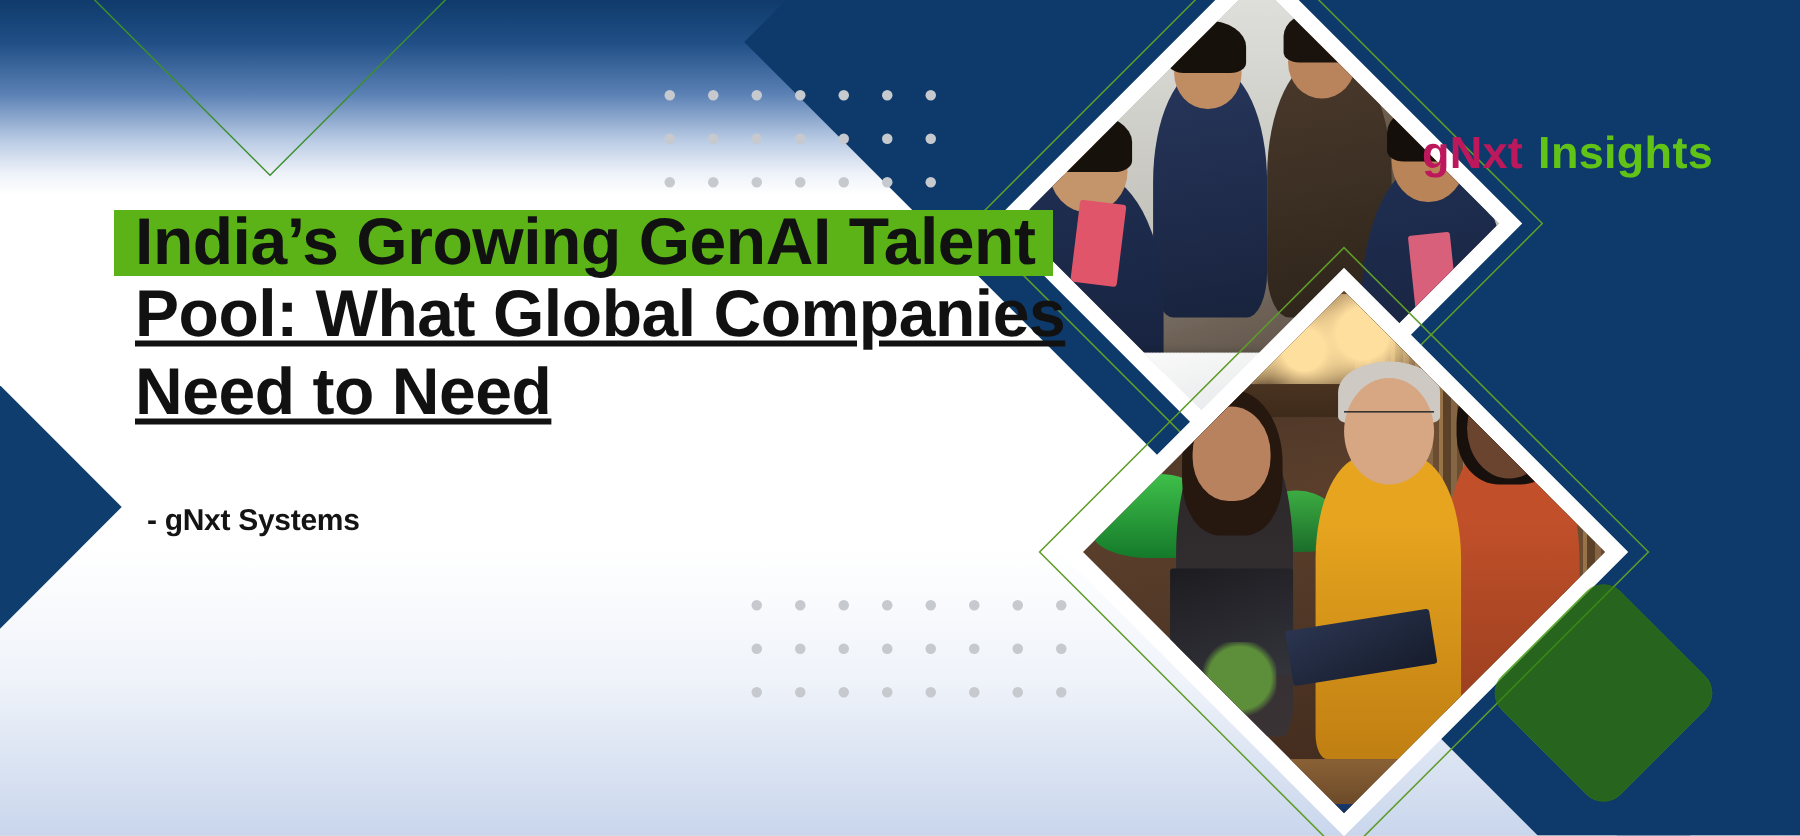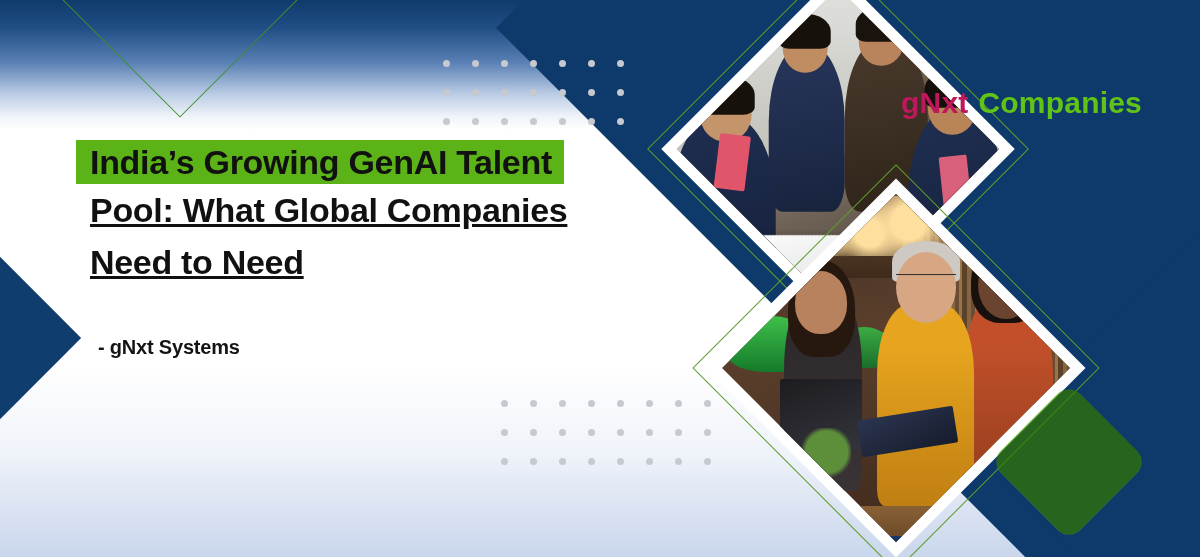--- a/index.html
+++ b/index.html
@@ -241,21 +241,21 @@
     transform: rotate(45deg);
   }
 
   
   .text-block {
     position: absolute;
     left: 78px; top: 140px;
     width: 600px;
   }
   .title-line {
-    font-size: 34px;
+    font-size: 44px;
     font-weight: 700;
     line-height: 52px;
     color: #111111;
     letter-spacing: -0.3px;
     white-space: nowrap;
   }
   .title-line.hl {
     background: #5cb317;
     display: inline-block;
     padding: 4px 12px 4px 14px;
@@ -423,16 +423,16 @@
   <div class="green-accent"></div>
 
   <div class="text-block">
     <div><span class="title-line hl">India’s Growing GenAI Talent</span></div>
     <div class="title-line plain">Pool: What Global Companies</div>
     <div class="title-line plain">Need to Need</div>
     <div class="byline">- gNxt Systems</div>
   </div>
 
   <div class="logo">
-    <span class="g">gNxt</span><span class="ins">Companies</span>
+    <span class="g">gNxt</span><span class="ins">Insights</span>
   </div>
 
 </div>
 
 </body></html>

